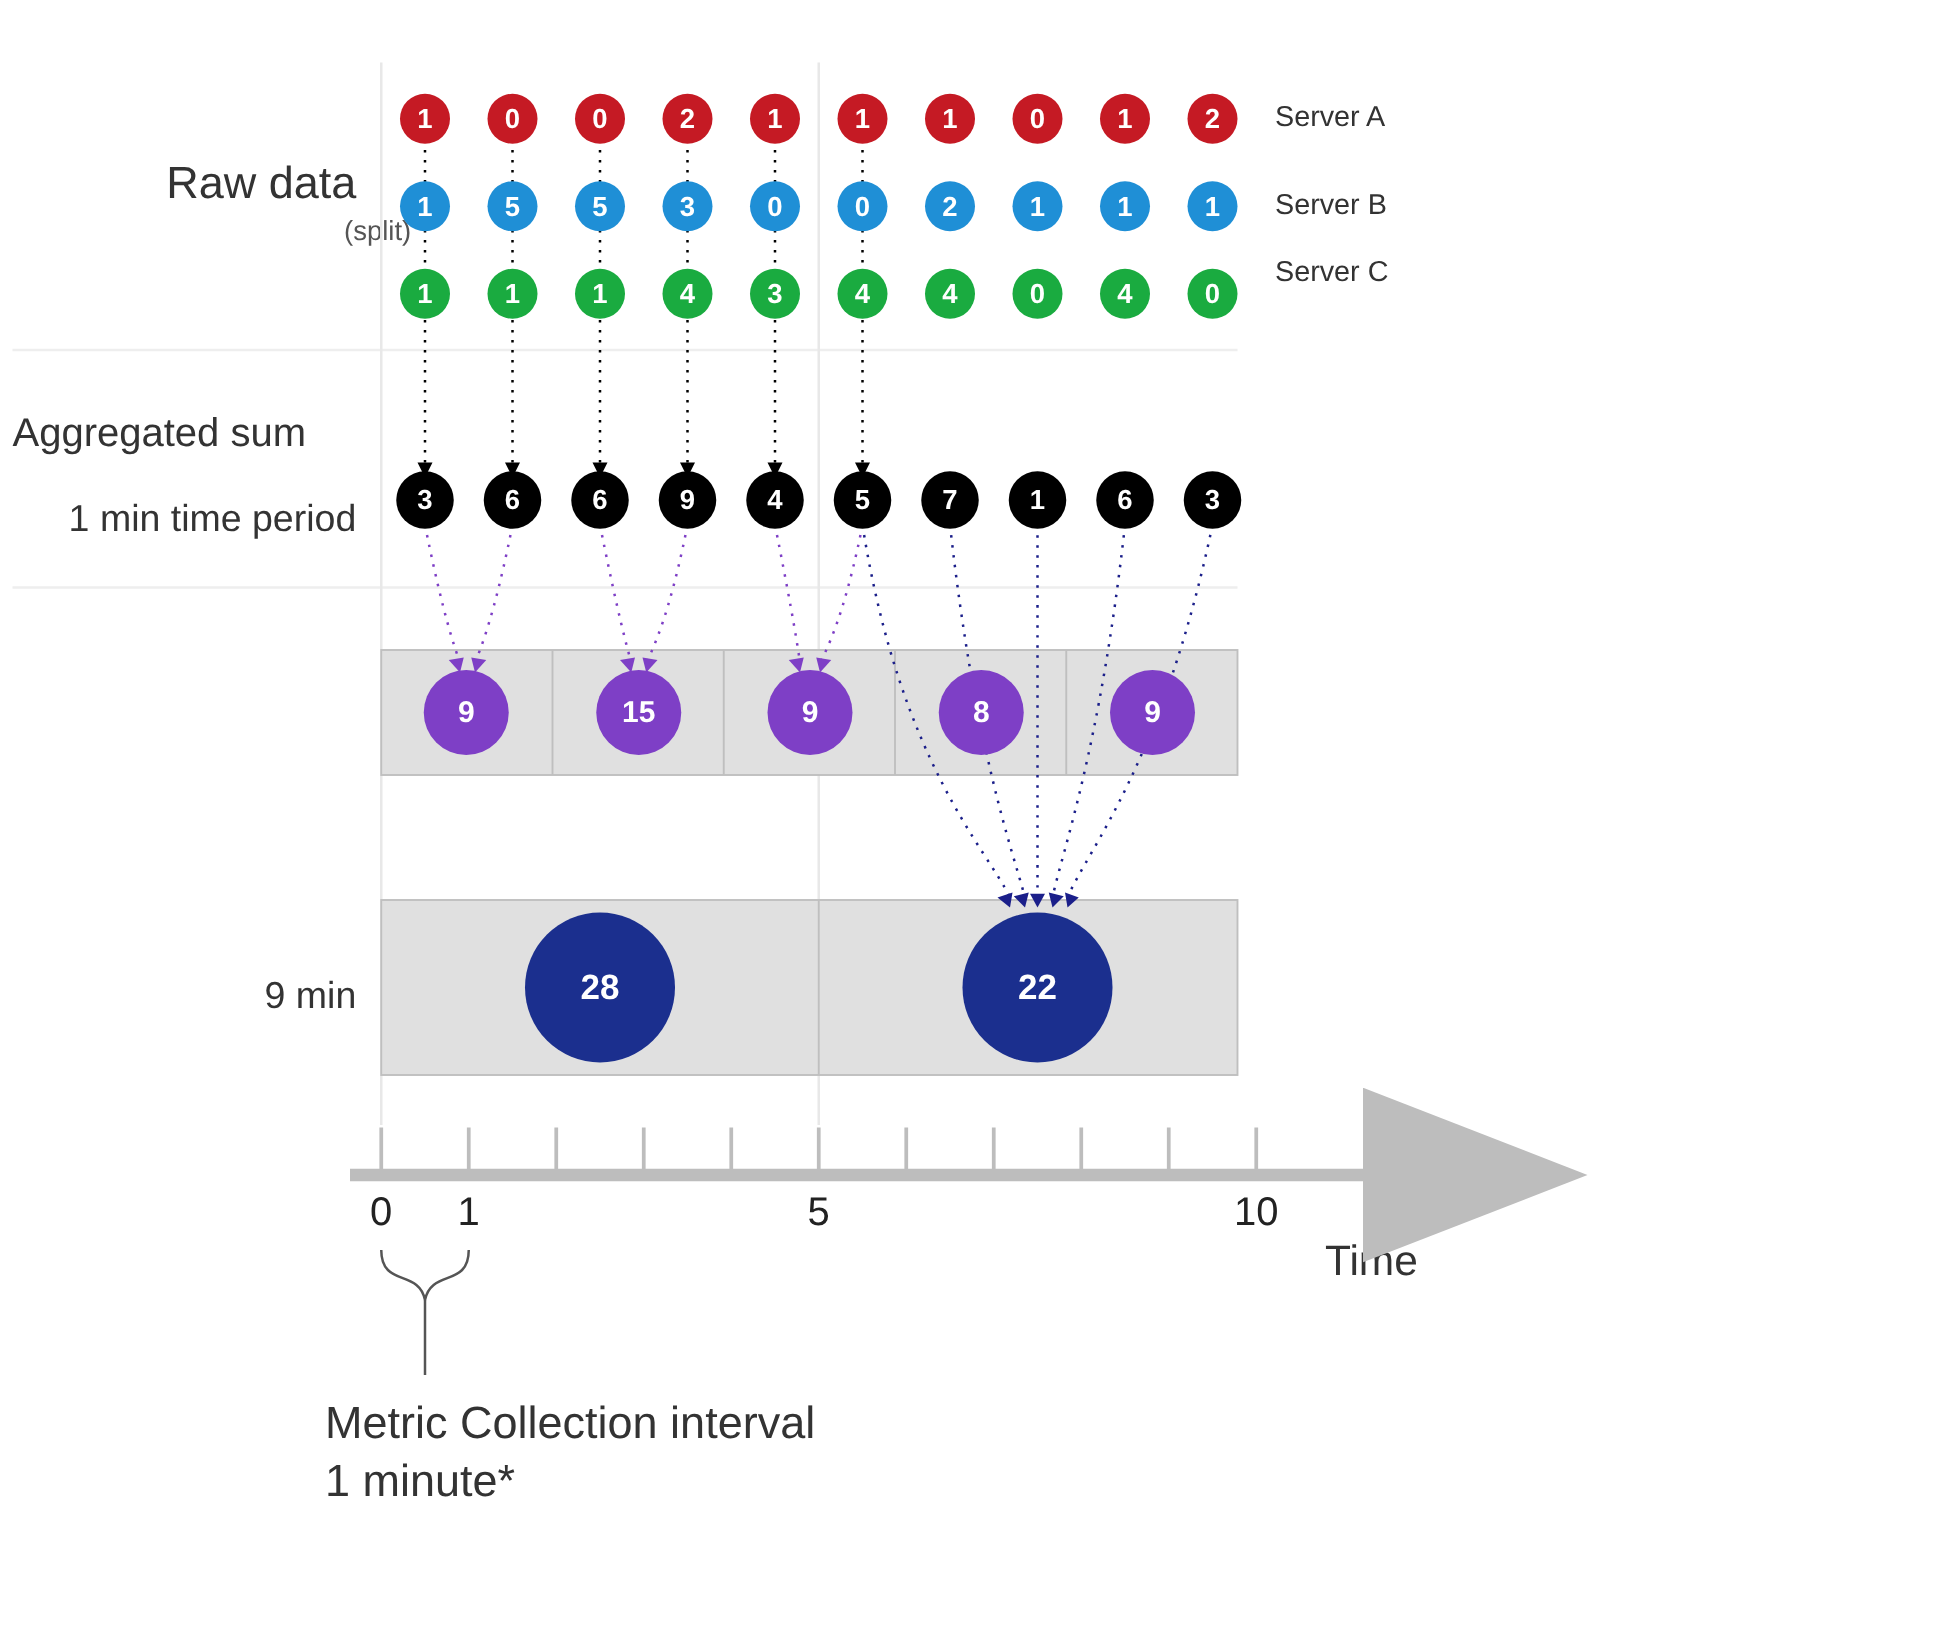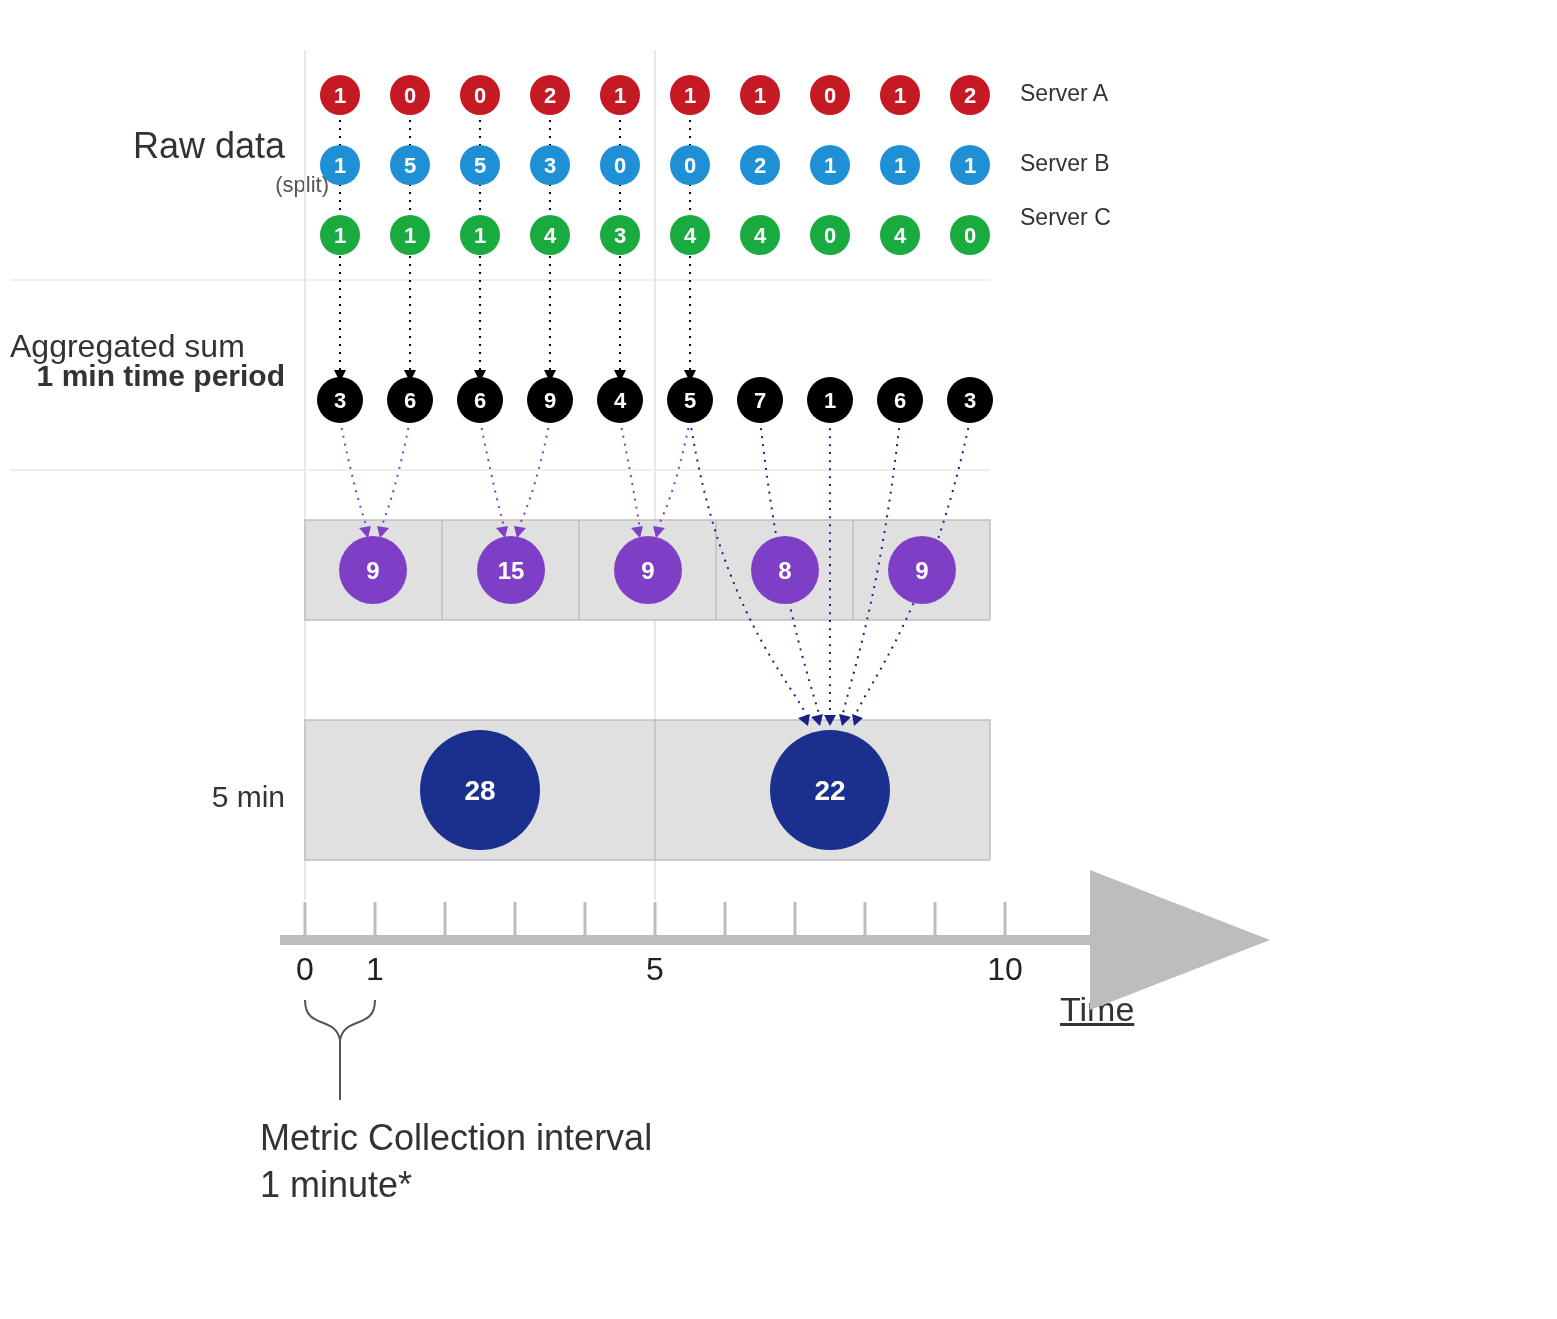--- a/index.html
+++ b/index.html
@@ -15,41 +15,40 @@
   .label-col {
     position: absolute;
     left: 0;
     width: 285px;
     text-align: right;
     color: #333;
   }
   .raw-title   { top: 125px; font-size: 36px; }
   .raw-sub     { top: 172px; font-size: 22px; color:#555; right:auto; left:0; width:285px; text-align:right;margin-left:44px;}
   .agg-title   { top: 300px; font-size: 32px; margin-top: 28px; }
-  .one-min-lbl { top: 358px; font-size: 30px; line-height:1.2;font-weight:bold; }
+  .one-min-lbl { top: 398px; font-size: 30px; line-height:1.2; }
   .two-min-lbl { top: 560px; font-size: 30px; }
   .five-min-lbl{ top: 780px; font-size: 30px; }
 
   .server-col {
     position: absolute;
     left: 1020px;
     font-size: 23px;
     color:#333;
   }
   .srvA { top: 80px; }
   .srvB { top: 150px; }
   .srvC { top: 204px; }
 
   .time-lbl {
     position:absolute;
     left: 1060px;
     top: 990px;
     font-size: 34px;
     color:#333;
-    text-decoration:underline;
   }
   .footnote {
     position:absolute;
     left: 260px;
     top: 1115px;
     font-size: 36px;
     color:#333;
     line-height:1.3;
   }
 
@@ -71,21 +70,21 @@
 </style>
 </head>
 <body>
 
 <div class="canvas">
 
   <div class="label-col raw-title">Raw data</div>
   <div class="label-col raw-sub">(split)</div>
   <div class="label-col agg-title" style="left:10px;width:275px;text-align:left;">Aggregated sum</div>
   <div class="label-col one-min-lbl"><span>1 min time period</span></div>
-  <div class="label-col five-min-lbl">5 min</div>
+  <div class="label-col five-min-lbl">9 min</div>
 
   <div class="server-col srvA">Server A</div>
   <div class="server-col srvB">Server B</div>
   <div class="server-col srvC">Server C</div>
 
   <div class="time-lbl">Time</div>
   <div class="footnote">
     <span>Metric Collection interval</span><br>
     <span>1 minute*</span>
   </div>

